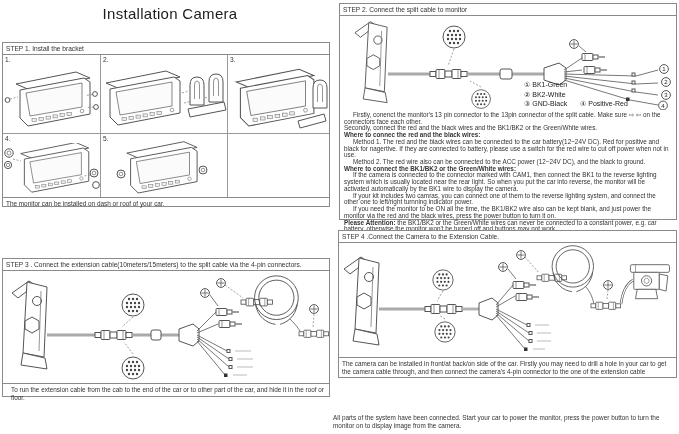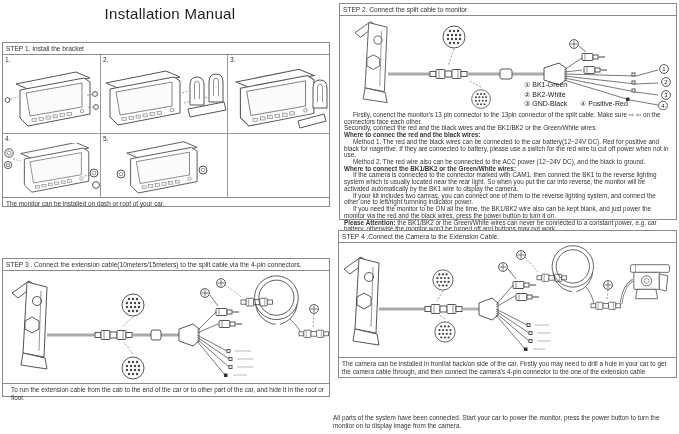--- a/index.html
+++ b/index.html
@@ -121,21 +121,21 @@
         <line x1="10" y1="2" x2="10" y2="11" class="thin"></line>
         <rect x="8" y="11" width="30" height="20" rx="1"></rect>
         <circle cx="23" cy="21" r="6"></circle>
         <circle cx="23" cy="21" r="3" class="thin"></circle>
         <polygon points="38,13 48,15 46,33 38,31"></polygon>
         <polygon points="12,31 34,31 36,42 10,42"></polygon>
       </g>
     </defs>
   </svg>
 
-  <h1 class="title">Installation Manual</h1>
+  <h1 class="title">Installation Camera</h1>
 
   <section class="panel step1">
     <div class="panel-header">STEP 1. Install the bracket</div>
     <div class="grid">
       <div class="cell br bb">
         <span class="cellnum">1.</span>
         <svg class="art" style="left:1px;top:9px" width="96" height="68" viewBox="0 0 96 68">
           <use href="#mon-front" x="8" y="2"></use>
           <circle cx="3.5" cy="36" r="2.4" class="lw"></circle>
             <line x1="6" y1="35" x2="14" y2="33" class="dash"></line>

